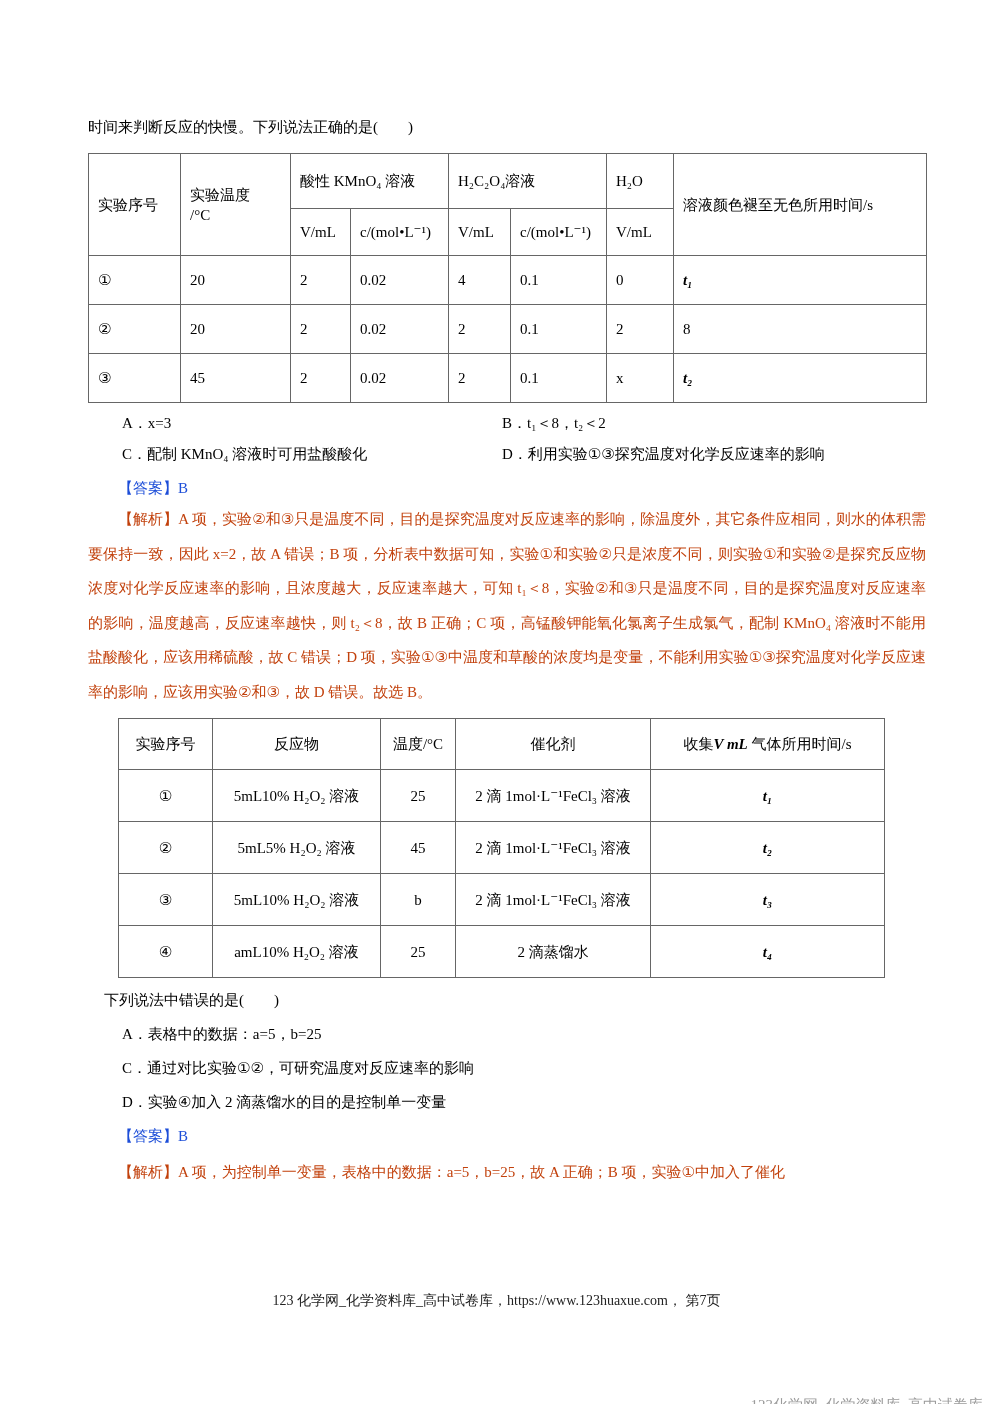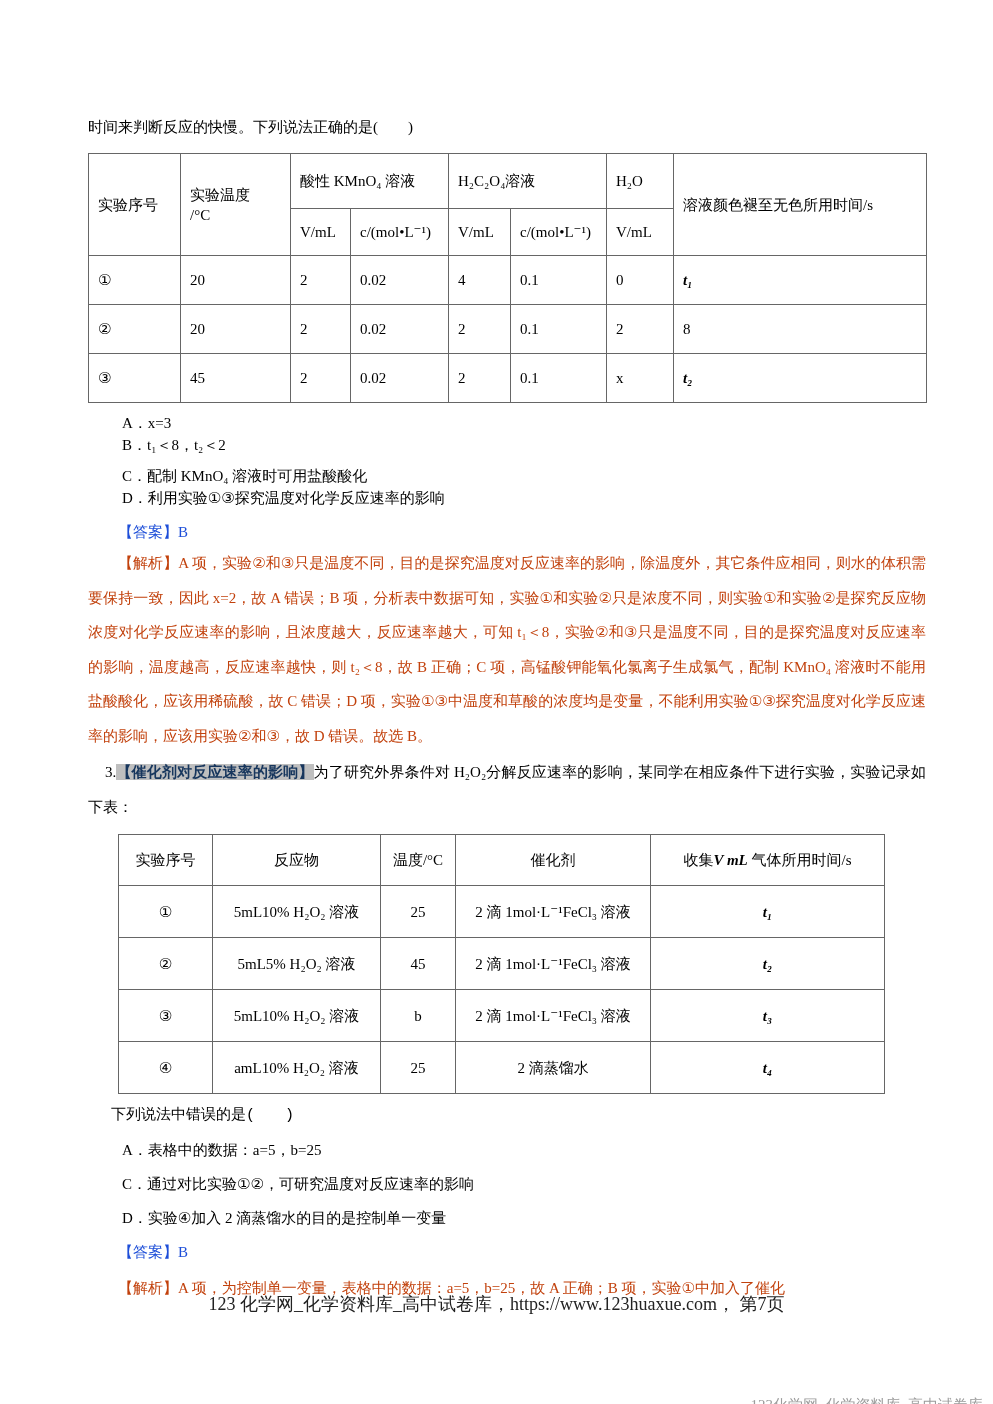--- a/index.html
+++ b/index.html
@@ -20,32 +20,32 @@
   .t1 .hr1 td{height:50px;}
   .t1 .hr2 td{height:42px;}
   .t1 .dr td{height:44px;}
   .t2{width:766px;margin-left:30px;}
   .t2 td{text-align:center;}
   .t2 .hr td{height:46px;}
   .t2 .dr td{height:47px;}
   .tvar{font-weight:bold;font-style:italic;}
 
   
-  .opt2col{display:flex;margin-left:34px;margin-top:9px;line-height:22px;flex-direction:column;}
+  .opt2col{display:flex;margin-left:34px;margin-top:9px;line-height:22px;}
   .opt2col .left{width:380px;}
   .optline{margin-left:34px;margin-top:12px;line-height:22px;}
   .ansline{margin-left:30px;margin-top:12px;color:#1d4ed8;line-height:22px;}
   .analysis{color:#c2410c;text-align:justify;text-indent:30px;line-height:34.5px;margin-top:3px;}
   .q3stem{text-indent:17px;line-height:35px;margin-top:2px;text-align:justify;}
   .tag{background:#bfbfbf;color:#17365d;font-weight:bold;}
-  .stem2{margin-left:23px;margin-top:11px;line-height:22px;font-family:Liberation Mono, monospace;}
+  .stem2{margin-left:16px;margin-top:11px;line-height:22px;}
   .t2wrap{margin-top:9px;}
 
   .footer{position:absolute;top:1292px;left:0;width:993px;text-align:center;
-    color:#222;font-size:18px;}
+    color:#222;font-size:14px;}
   .watermark{position:absolute;top:1396px;right:10px;color:#9b9b9b;font-size:15px;}
 </style>
 </head>
 <body>
 
 <div class="content">
 
   <p class="intro">时间来判断反应的快慢。下列说法正确的是(　　)</p>
 
   <table class="t1">
@@ -117,21 +117,20 @@
   </div>
   <div class="opt2col">
     <span class="left">C．配制 KMnO₄ 溶液时可用盐酸酸化</span>
     <span>D．利用实验①③探究温度对化学反应速率的影响</span>
   </div>
 
   <p class="ansline"><span>【答案】</span><span>B</span></p>
 
   <p class="analysis"><span>【解析】</span><span>A 项，实验②和③只是温度不同，目的是探究温度对反应速率的影响，除温度外，其它条件应相同，则水的体积需要保持一致，因此 x=2，故 A 错误；B 项，分析表中数据可知，实验①和实验②只是浓度不同，则实验①和实验②是探究反应物浓度对化学反应速率的影响，且浓度越大，反应速率越大，可知 t₁＜8，实验②和③只是温度不同，目的是探究温度对反应速率的影响，温度越高，反应速率越快，则 t₂＜8，故 B 正确；C 项，高锰酸钾能氧化氯离子生成氯气，配制 KMnO₄ 溶液时不能用盐酸酸化，应该用稀硫酸，故 C 错误；D 项，实验①③中温度和草酸的浓度均是变量，不能利用实验①③探究温度对化学反应速率的影响，应该用实验②和③，故 D 错误。故选 B。</span></p>
 
-  <p class="q3stem"><span>3.</span><span class="tag">【催化剂对反应速率的影响】</span><span>为了研究外界条件对 H₂O₂分解反应速率的影响，某同学在相应条件下进行实验，实验记录如下表：</span></p>
 
   <div class="t2wrap">
   <table class="t2">
     <colgroup>
       <col style="width:94px">
           <col style="width:168px">
           <col style="width:75px">
           <col style="width:195px">
           <col style="width:234px">
     </colgroup>

